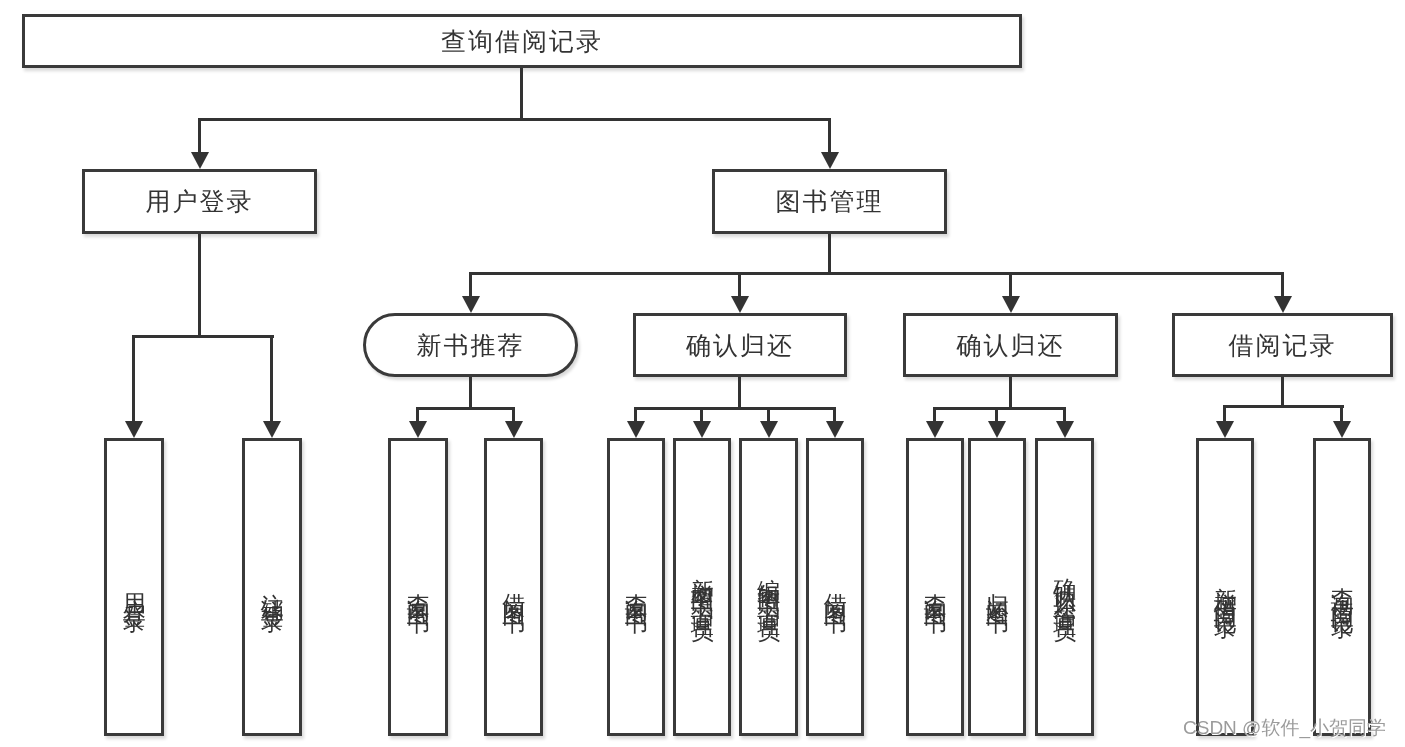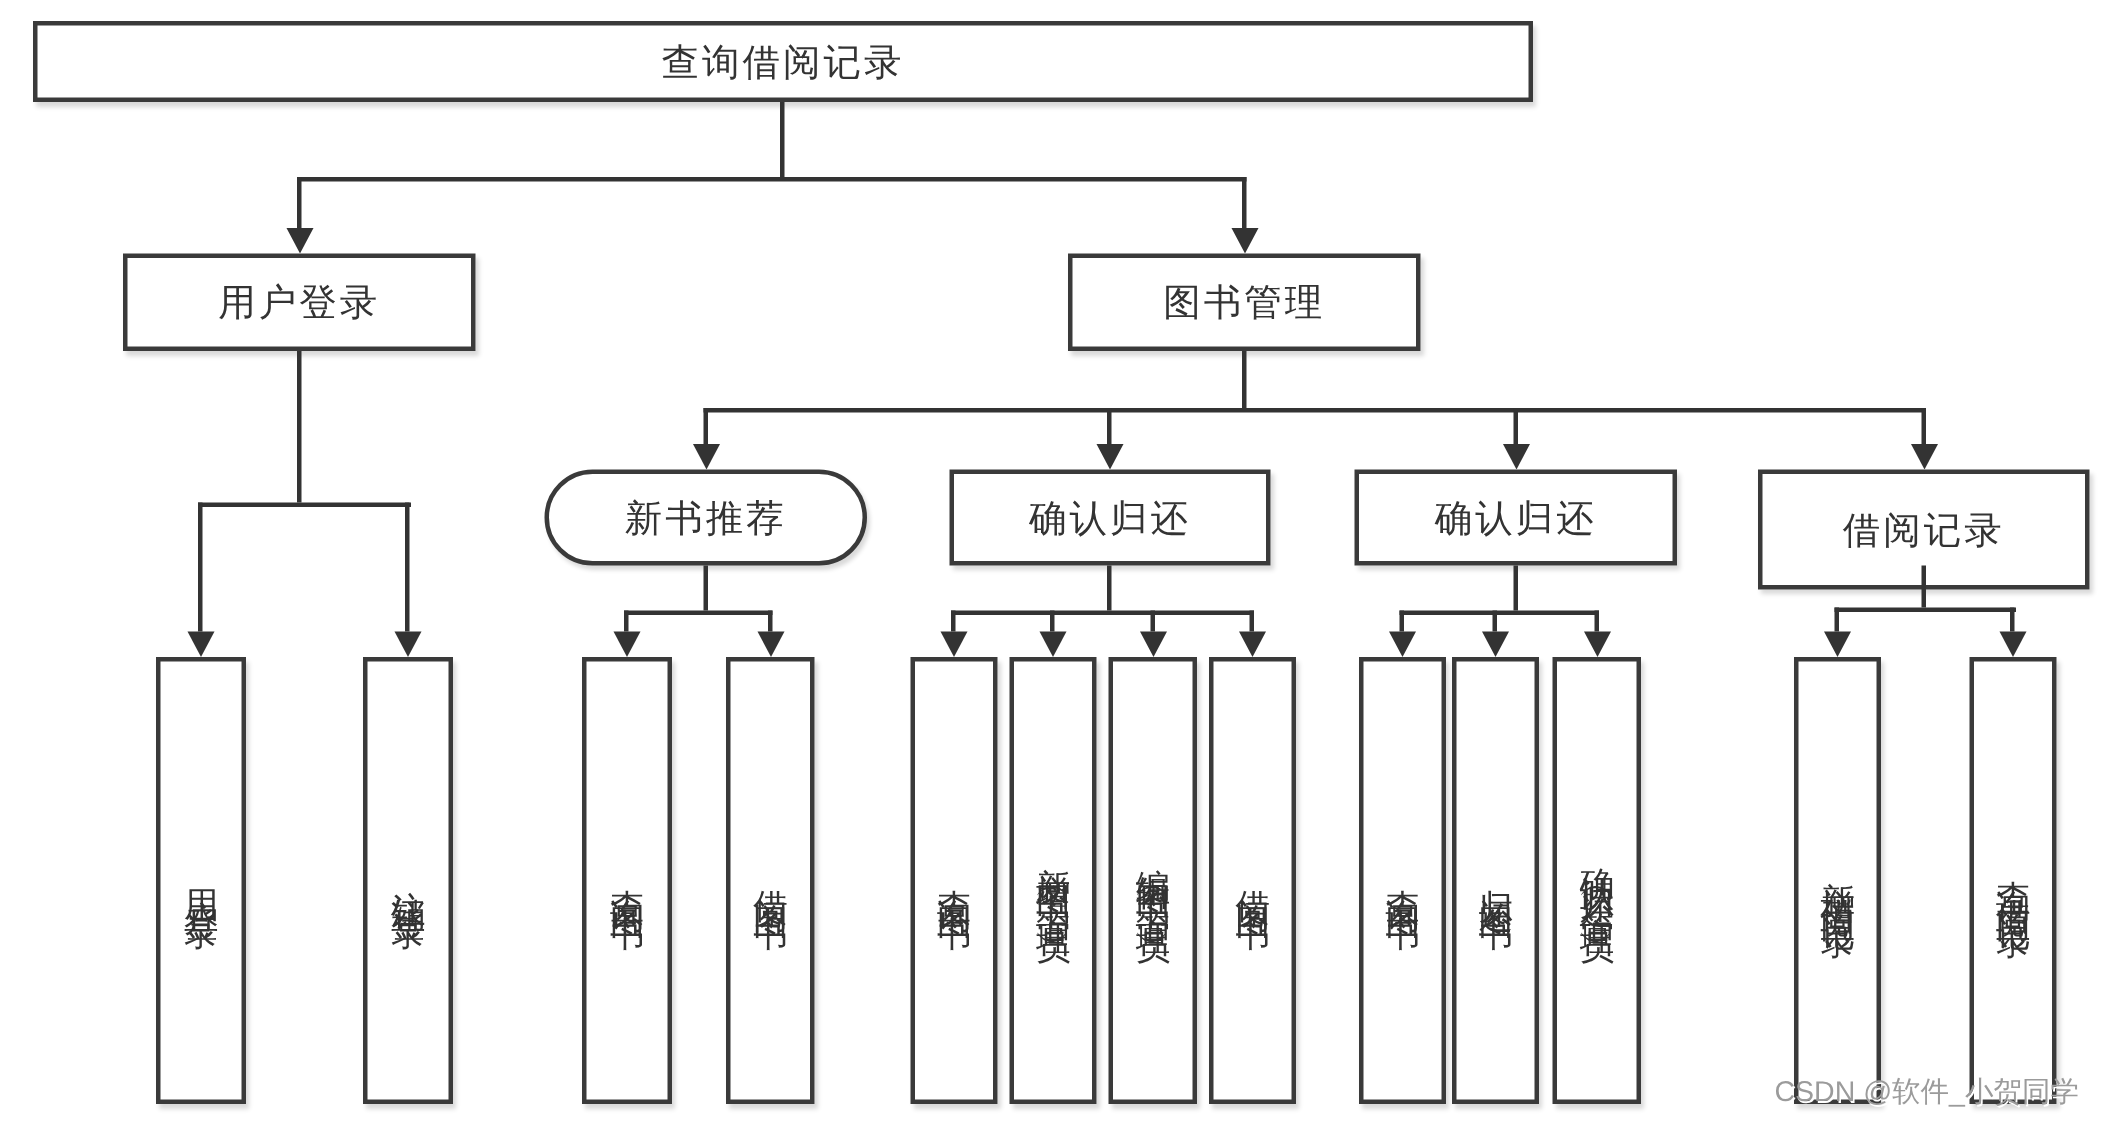--- a/index.html
+++ b/index.html
@@ -67,21 +67,21 @@
 
   <div class="box" style="left:363px;top:313px;width:215px;height:64px;border-radius:32px;">
     <span>新书推荐</span>
   </div>
   <div class="box" style="left:633px;top:313px;width:214px;height:64px;">
     <span>确认归还</span>
   </div>
   <div class="box" style="left:903px;top:313px;width:215px;height:64px;">
     <span>确认归还</span>
   </div>
-  <div class="box" style="left:1172px;top:313px;width:221px;height:80px;text-align:right;">
+  <div class="box" style="left:1172px;top:313px;width:221px;height:64px;text-align:right;">
     <span>借阅记录</span>
   </div>
 
   <div class="vline" style="left:469px;top:377px;height:30px;"></div>
   <div class="hline" style="left:416px;top:407px;width:99px;"></div>
   <div class="drop" style="left:416px;top:407px;height:14px;"></div>
   <div class="drop" style="left:512px;top:407px;height:14px;"></div>
 
   <div class="vline" style="left:738px;top:377px;height:30px;"></div>
   <div class="hline" style="left:634px;top:407px;width:202px;"></div>

